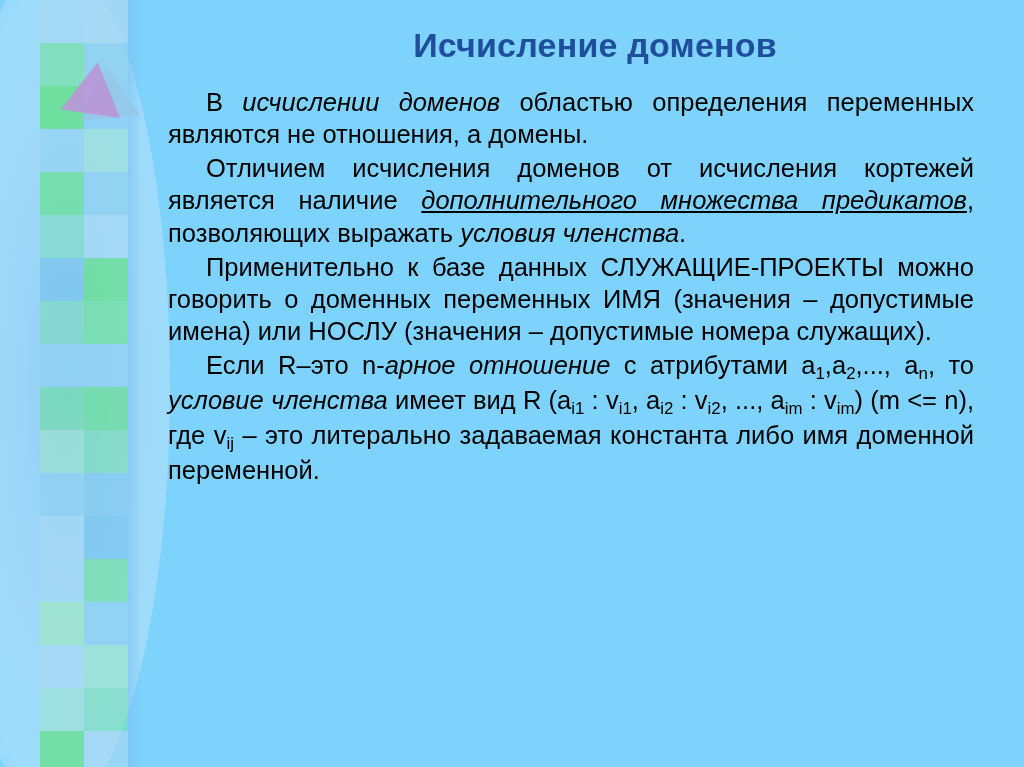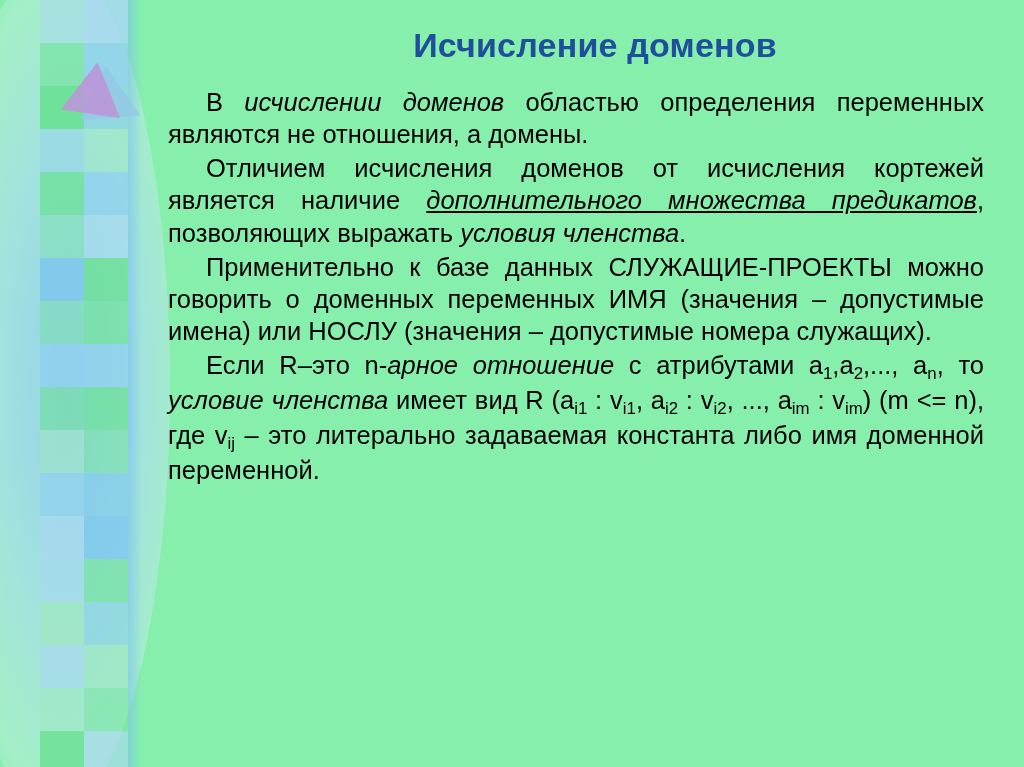--- a/index.html
+++ b/index.html
@@ -10,21 +10,21 @@
     width: 1024px;
     height: 767px;
     background: #ffffff;
     font-family: "Liberation Sans", sans-serif;
     overflow: hidden;
   }
   .slide {
     position: relative;
     width: 1024px;
     height: 767px;
-    background: #86efac;
+    background: #7dd3fc;
     overflow: hidden;
   }
 
   
   .left-deco {
     position: absolute;
     left: 0;
     top: 0;
     width: 175px;
     height: 767px;
@@ -100,21 +100,21 @@
     left: 168px;
     top: 86px;
     width: 822px;
     color: #000000;
     font-size: 25.5px;
     line-height: 1.26;
   }
   .para {
     text-align: justify;
     text-justify: inter-word;
-    margin: 0 6px 2px 0;
+    margin: 0 16px 2px 0;
     text-indent: 38px;
   }
   .para:last-child { margin-bottom: 0; }
   .para > span { display: inline; }
   i { font-style: italic; }
   u { text-decoration: underline; }
   .sub {
     font-size: 0.66em;
     vertical-align: -0.28em;
   }

